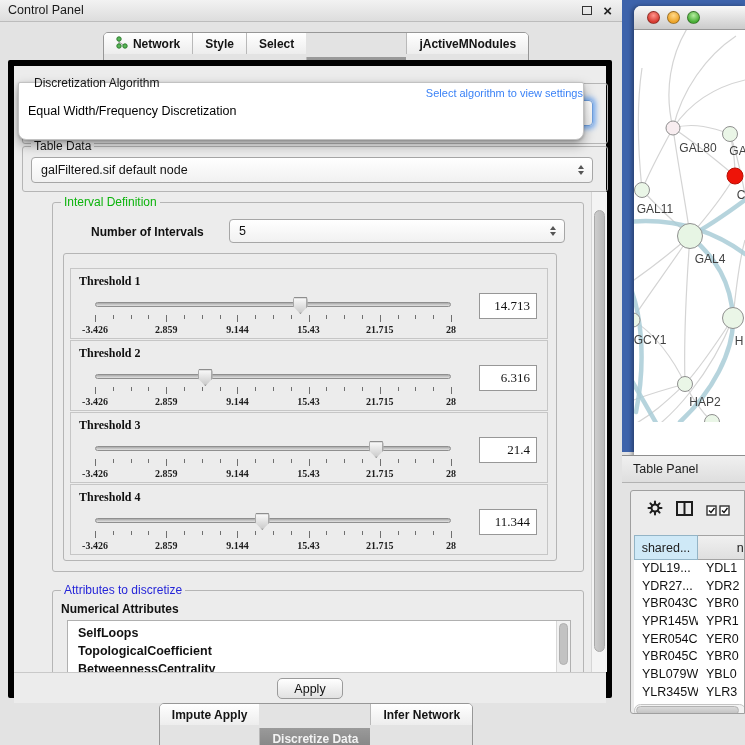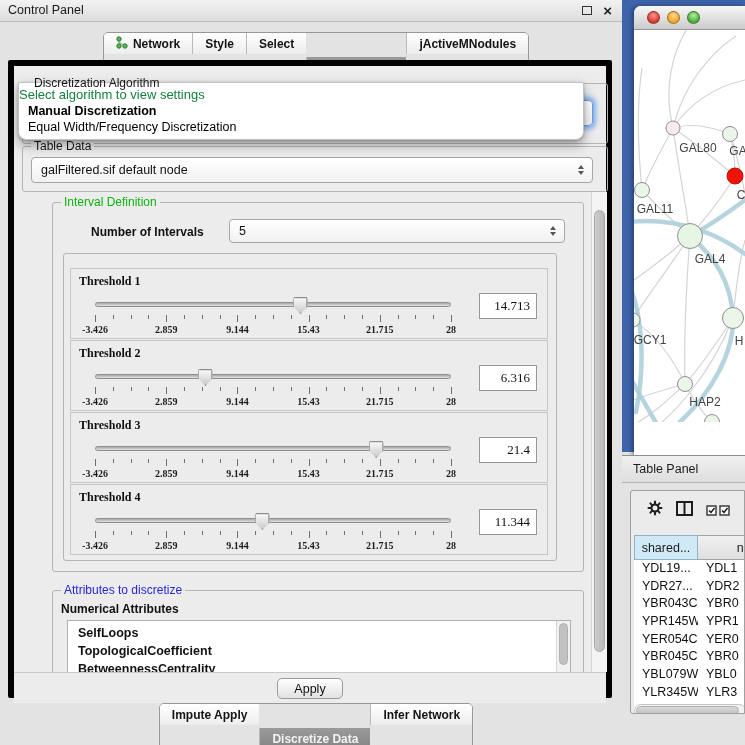--- a/index.html
+++ b/index.html
@@ -36,21 +36,21 @@
     border-radius:4px; font-size:12.5px; color:#111; display:flex; align-items:center; padding-left:9px; }
   .combo.focused { border-color:#6f9fdd; box-shadow:0 0 5px 2.5px rgba(100,160,240,.8); }
   .updown { position:absolute; right:8px; top:50%; transform:translateY(-50%); display:flex; flex-direction:column; gap:2px; }
   .updown i { display:block; width:0; height:0; border-left:3.5px solid transparent; border-right:3.5px solid transparent; }
   .updown i.u { border-bottom:4.5px solid #555; }
   .updown i.d { border-top:4.5px solid #555; }
   
   .popup { position:absolute; left:4px; top:16px; width:566px; height:58px; z-index:20;
     background:#fff; border:1px solid #c2c2c2; border-radius:2px 2px 8px 8px;
     box-shadow:0 5px 12px rgba(0,0,0,.35), 0 1px 3px rgba(0,0,0,.2); }
-  .popup-hint { text-align:left; color:#15803d; font-size:13px; margin-top:4px; height:16px; }
+  .popup-hint { text-align:right; color:#3b82f6; font-size:11px; margin-top:4px; height:16px; }
   .popup-item { font-size:12.5px; padding-left:9px; height:16px; line-height:16px; color:#000; }
   .popup-item.hl { font-weight:bold; }
   
   .viewport { position:absolute; left:4px; top:126px; width:572px; height:480px; overflow:hidden; }
   .vscroll { position:absolute; left:577px; top:126px; width:16px; height:480px; background:#f4f4f4; border-left:1px solid #d6d6d6; }
   .vscroll .thumb-v { position:absolute; left:2px; top:18px; width:11px; height:442px; border-radius:6px;
     background:linear-gradient(90deg,#cdcdcd,#b9b9b9); border:1px solid #a9a9a9; }
   
   .niv-label { position:absolute; left:38px; top:22px; font-size:12px; font-weight:bold; }
   
@@ -152,21 +152,20 @@
         <span class="updown">
             <i class="u"></i>
             <i class="d"></i>
           </span>
       </div>
     </div>
 
     <div class="popup">
       <div class="popup-hint">Select algorithm to view settings</div>
       <div id="popup-options">
-          <div class="popup-item hl">Manual Discretization</div>
           <div class="popup-item">Equal Width/Frequency Discretization</div>
         </div>
     </div>
 
     <div class="group" style="left:8px;top:80px;width:586px;height:46px;">
       <span class="group-title">Table Data</span>
       <div class="combo" style="left:8px;top:10px;width:562px;height:26px;">
         <span>galFiltered.sif default node</span>
         <span class="updown">
             <i class="u"></i>

